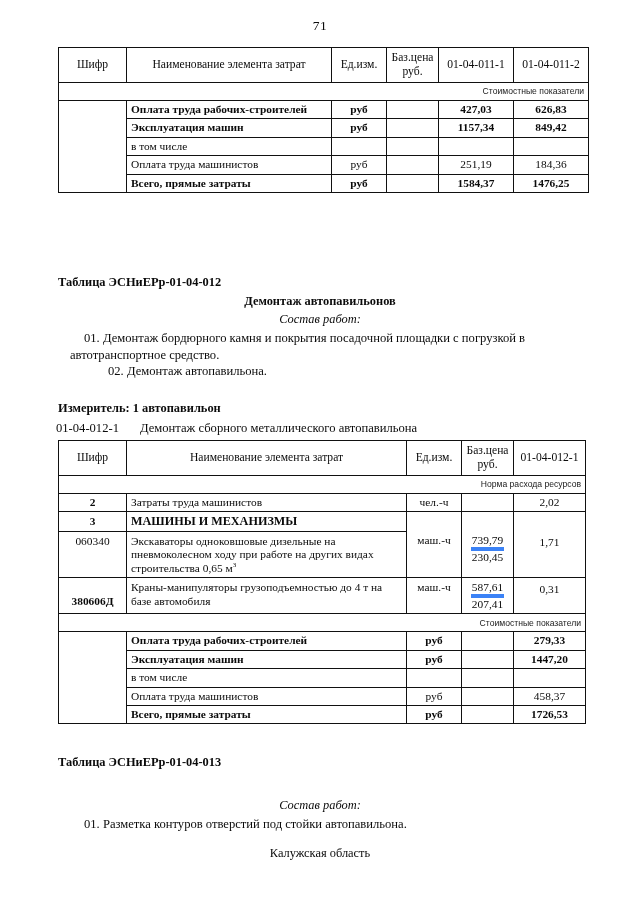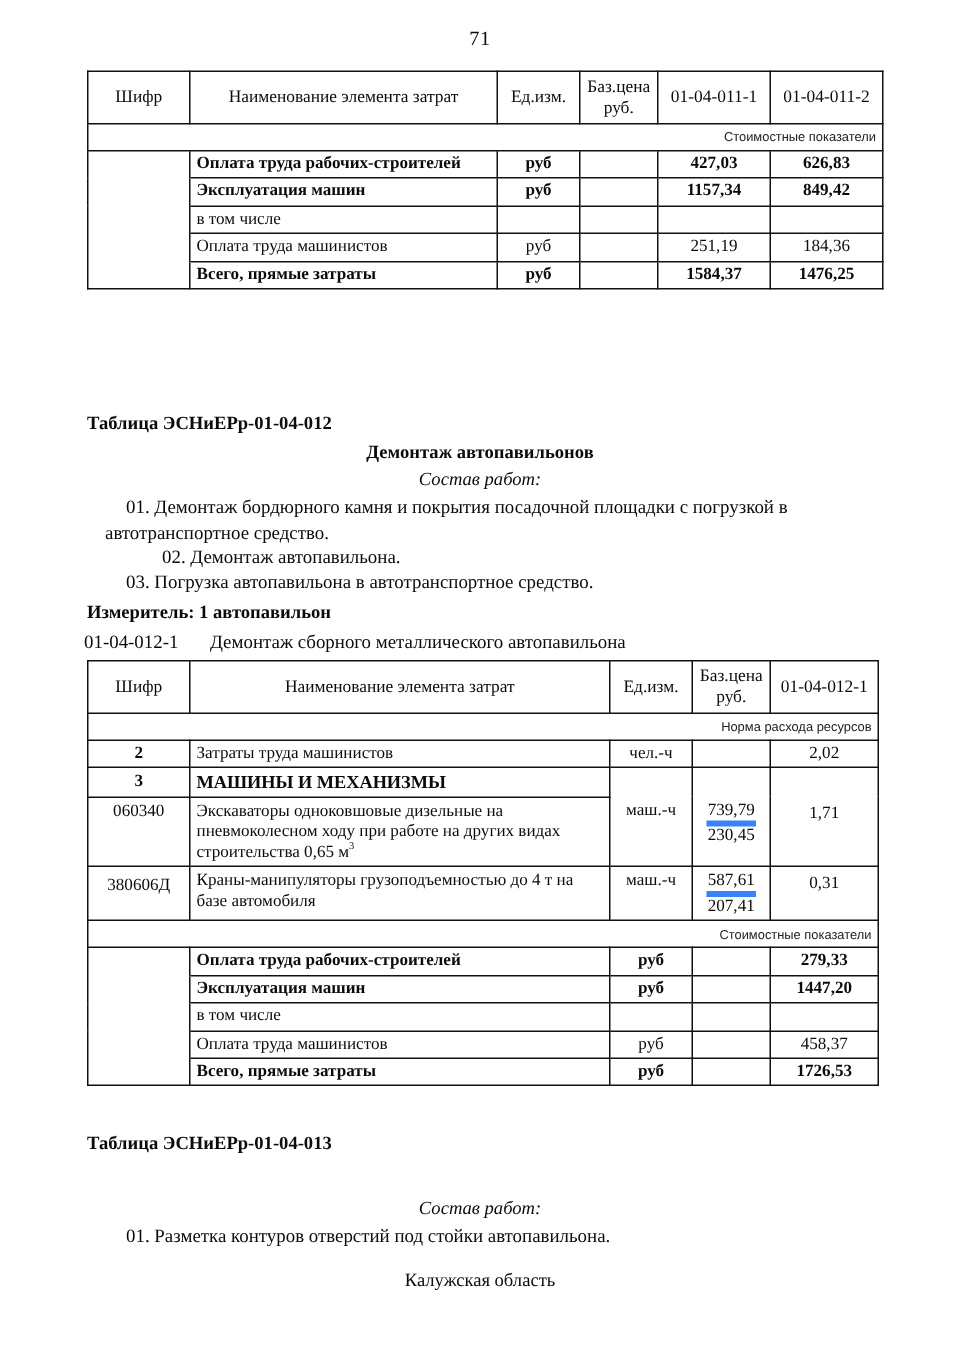--- a/index.html
+++ b/index.html
@@ -171,21 +171,20 @@
   <div class="txt bold" style="left:58px; top:274px; font-size:12.4px;">Таблица  ЭСНиЕРр-01-04-012</div>
 
   <div class="txt center bold" style="top:293px; font-size:12.4px;">Демонтаж автопавильонов</div>
 
   <div class="txt center ital" style="top:311px; font-size:12.4px;">Состав работ:</div>
 
   <div class="para" style="left:70px; top:330px; width:505px; text-indent:14px;">01. Демонтаж бордюрного камня и покрытия посадочной площадки с погрузкой в автотранспортное средство.</div>
 
   <div class="para" style="left:84px; top:363px; width:500px;margin-left:24px;">02. Демонтаж автопавильона.</div>
 
-  <div class="para" style="left:84px; top:380px; width:500px;">03. Погрузка автопавильона в автотранспортное средство.</div>
 
   <div class="txt bold" style="left:58px; top:400px; font-size:12.4px;">Измеритель: 1 автопавильон</div>
 
   <div class="txt" style="left:56px; top:420px;">01-04-012-1</div>
   <div class="txt" style="left:140px; top:420px;text-align:right;">Демонтаж сборного металлического автопавильона</div>
 
   <table class="doc" style="left:58px; top:440px; width:527px;">
     <colgroup>
       <col style="width:68px">
       <col style="width:280px">
@@ -236,21 +235,21 @@
       <td class="ct not" style="vertical-align:top; padding-top:3px;">
         <span class="frac">
           <span class="num">739,79</span>
           <span class="den">230,45</span>
         </span>
       </td>
       <td class="rt not" style="vertical-align:top; padding-top:5px;">1,71</td>
     </tr>
 
     <tr>
-      <td class="ct" style="vertical-align:top; padding-top:6px;">380606Д</td>
+      <td class="ct" style="vertical-align:top; padding-top:17px;font-weight:bold;">380606Д</td>
       <td style="vertical-align:top; padding-top:3px;">Краны-манипуляторы грузоподъемностью до 4 т на базе автомобиля</td>
       <td class="ct" style="vertical-align:top; padding-top:3px;">маш.-ч</td>
       <td class="ct" style="vertical-align:top; padding-top:3px;">
         <span class="frac">
           <span class="num">587,61</span>
           <span class="den">207,41</span>
         </span>
       </td>
       <td class="rt" style="vertical-align:top; padding-top:5px;">0,31</td>
     </tr>

